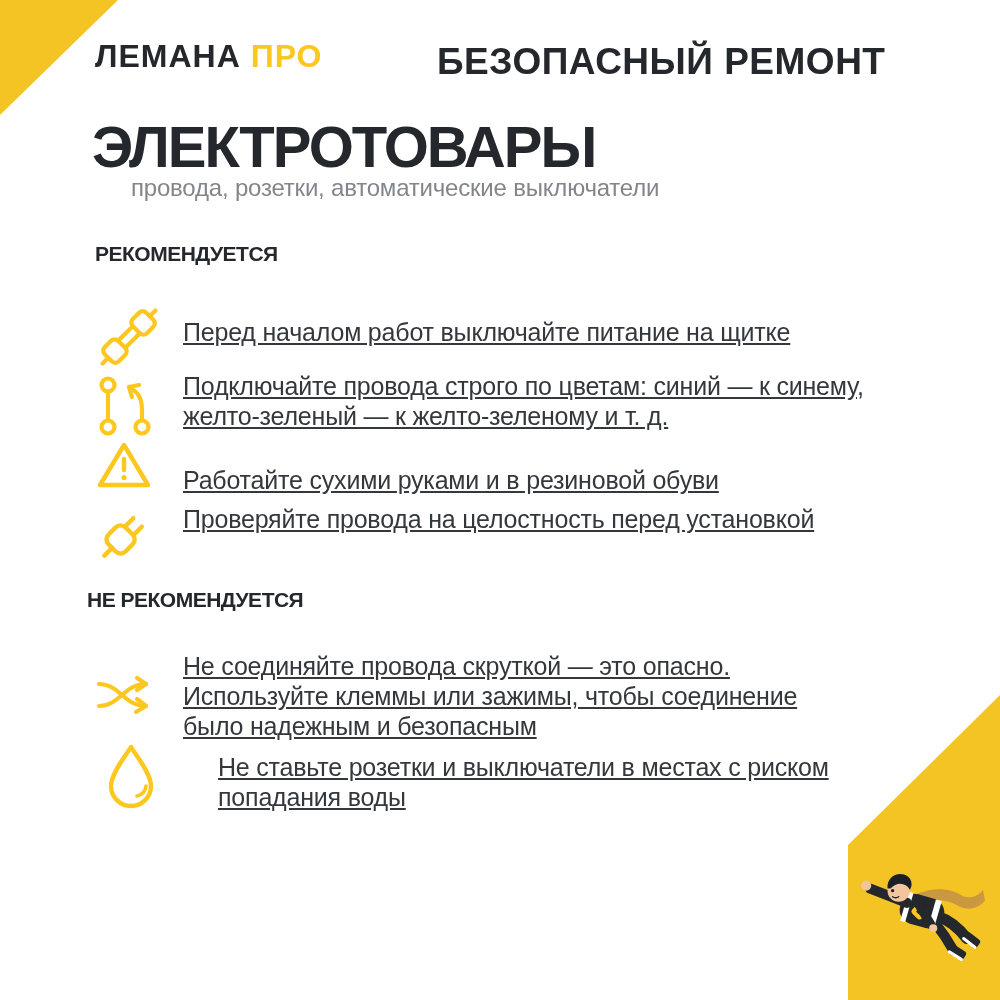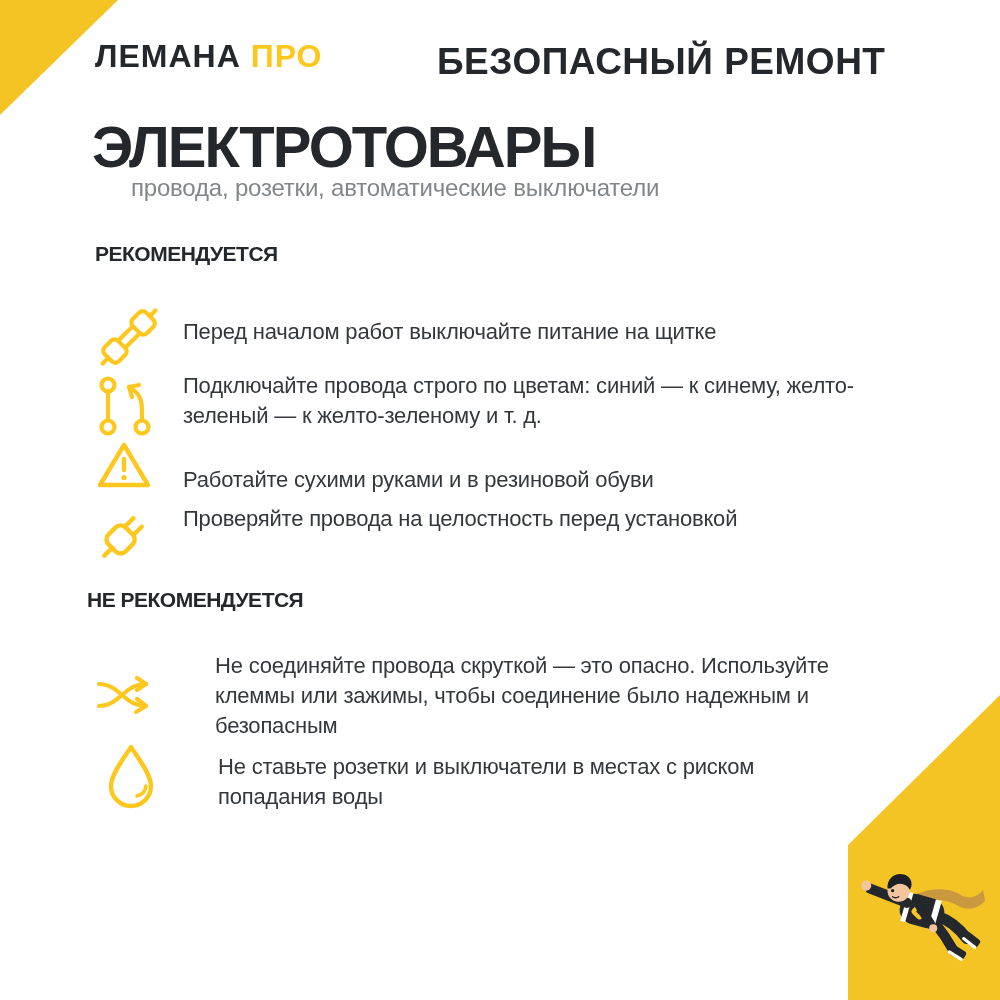--- a/index.html
+++ b/index.html
@@ -35,21 +35,21 @@
   .cat-title{left:92px;top:118px;font-size:58px;font-weight:800;letter-spacing:-2px;
     line-height:1;color:var(--heading-dark);white-space:nowrap;}
   .cat-sub{left:95px;top:174px;font-size:24px;font-weight:400;letter-spacing:-.2px;
     line-height:1.2;color:var(--subtitle-gray);white-space:nowrap;margin-left:36px;}
   
   .section-h{font-size:21px;font-weight:800;letter-spacing:-.5px;line-height:1;
     color:var(--heading-dark);white-space:nowrap;}
   .h-rec{left:95px;top:243px;}
   .h-notrec{left:87px;top:589px;}
   
-  .item-text{font-size:22px;line-height:30px;letter-spacing:-.2px;color:var(--body-text);}
+  .item-text{font-size:25px;line-height:30px;letter-spacing:-.2px;color:var(--body-text);text-decoration:underline;}
   .w700{width:700px;} .w630{width:630px;}
   .yicon{color:var(--icon-yellow);line-height:0;}
   .yicon svg{display:block;width:100%;height:100%;}
 </style>
 </head>
 <body>
 
 <div class="poster">
 
   <div class="abs corner-tl"></div>
@@ -110,21 +110,21 @@
   <div class="abs section-h h-notrec">НЕ РЕКОМЕНДУЕТСЯ</div>
 
   <div class="abs yicon" style="left:92px;top:666px;width:76px;height:58px;">
     <svg viewBox="0 0 76 58" fill="none" stroke="currentColor" stroke-width="4.2" stroke-linecap="round" stroke-linejoin="round">
       <path d="M7,18 C17,18 23,23 30,29 C37,35 43,40 54,40"></path>
       <path d="M54,40 L45,33 M54,40 L44,46"></path>
       <path d="M7,40 C17,40 23,35 30,29 C37,23 43,18 54,18"></path>
       <path d="M54,18 L45,12 M54,18 L45,24"></path>
     </svg>
   </div>
-  <div class="abs item-text w630" style="left:183px;top:651px;margin-left:32px;">Не соединяйте провода скруткой — это опасно. Используйте клеммы или зажимы, чтобы соединение было надежным и безопасным</div>
+  <div class="abs item-text w630" style="left:183px;top:651px;">Не соединяйте провода скруткой — это опасно. Используйте клеммы или зажимы, чтобы соединение было надежным и безопасным</div>
 
   <div class="abs yicon" style="left:100px;top:742px;width:62px;height:68px;">
     <svg viewBox="0 0 62 68" fill="none" stroke="currentColor" stroke-width="4.4" stroke-linecap="round" stroke-linejoin="round">
       <path d="M31,5 C27,12 11,31 11,44 a20,20 0 0 0 40,0 C51,31 35,12 31,5 Z"></path>
       <path d="M37,54 a11,11 0 0 0 9,-10" stroke-width="3.6"></path>
     </svg>
   </div>
   <div class="abs item-text w630" style="left:183px;top:752px;margin-left:35px;">Не ставьте розетки и выключатели в местах с риском попадания воды</div>
 
   <div class="abs corner-br">

